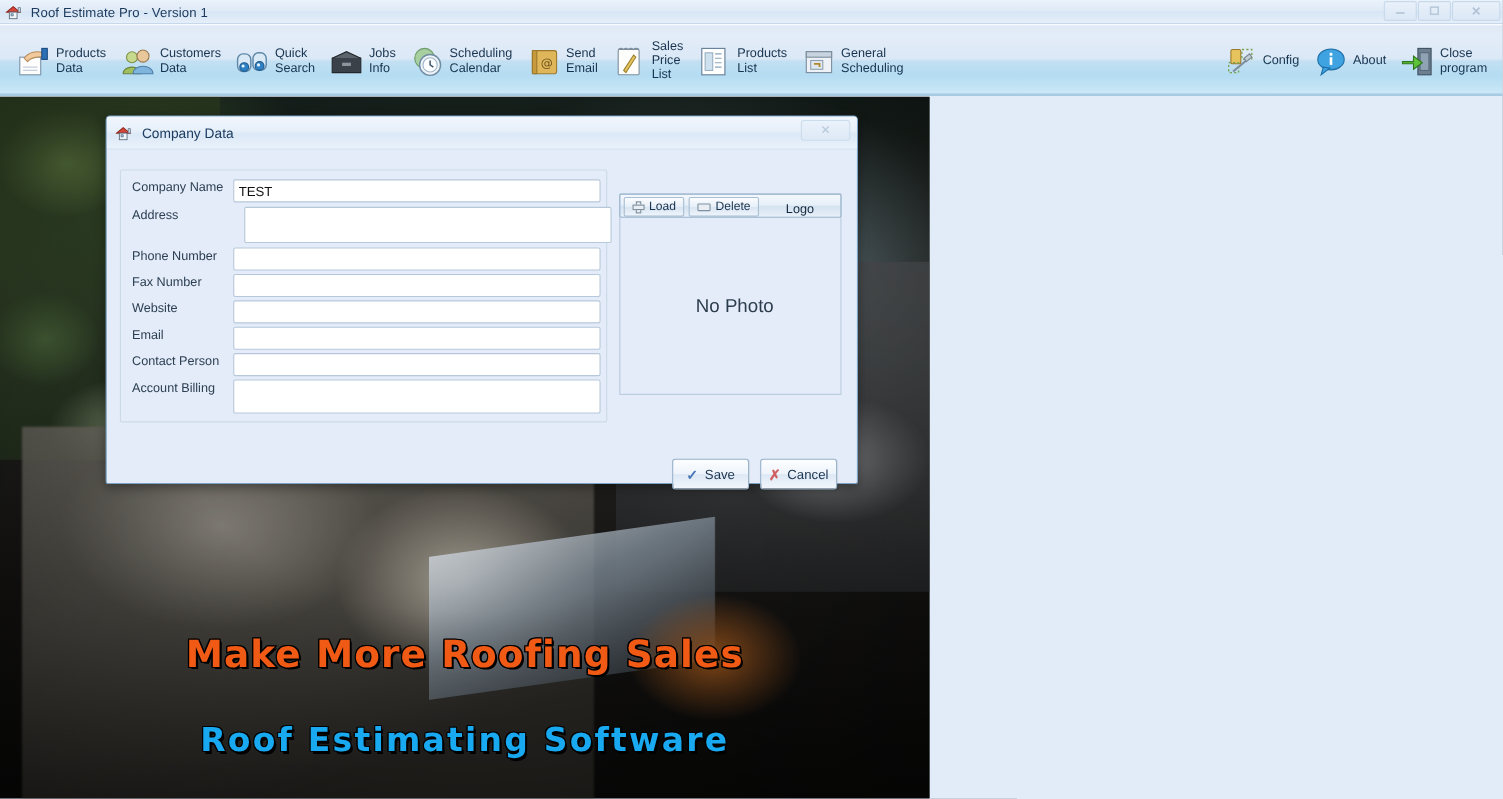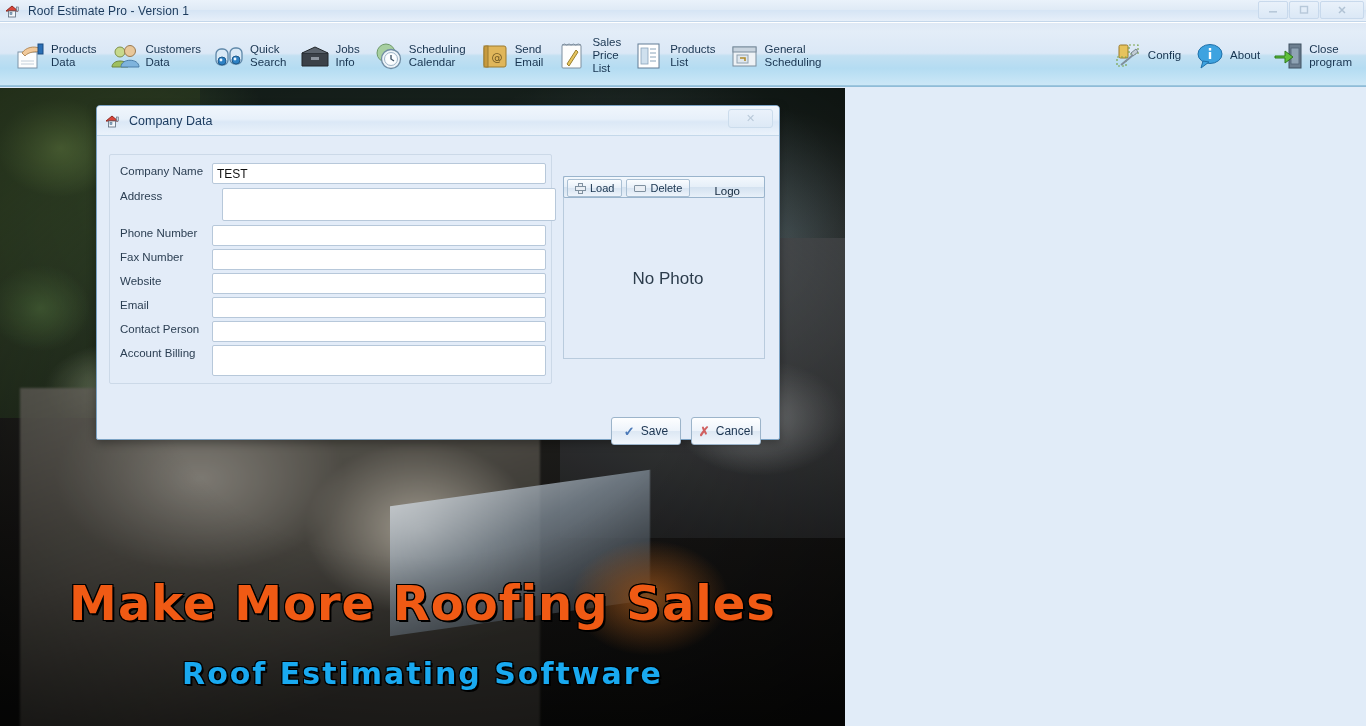--- a/index.html
+++ b/index.html
@@ -132,21 +132,21 @@
   }
   .photo-vignette {
     position: absolute; inset: 0;
     background: radial-gradient(ellipse 640px 420px at 420px 300px, rgba(0,0,0,0) 40%, rgba(0,0,0,.55) 100%);
   }
   .promo-headline {
     position: absolute; left: 0; right: 0; top: 487px;
     text-align: center;
     font-family: "DejaVu Sans", sans-serif;
     font-weight: bold;
-    font-size: 48px;
+    font-size: 34px;
     letter-spacing: 1px;
     color: #f05a14;
     -webkit-text-stroke: 2px #000;
     paint-order: stroke fill;
     text-shadow: 2px 2px 0 #000, -1px -1px 0 #000, 1px -1px 0 #000, -1px 1px 0 #000;
   }
   .promo-subline {
     position: absolute; left: 0; right: 0; top: 568px;
     text-align: center;
     font-family: "DejaVu Sans", sans-serif;

